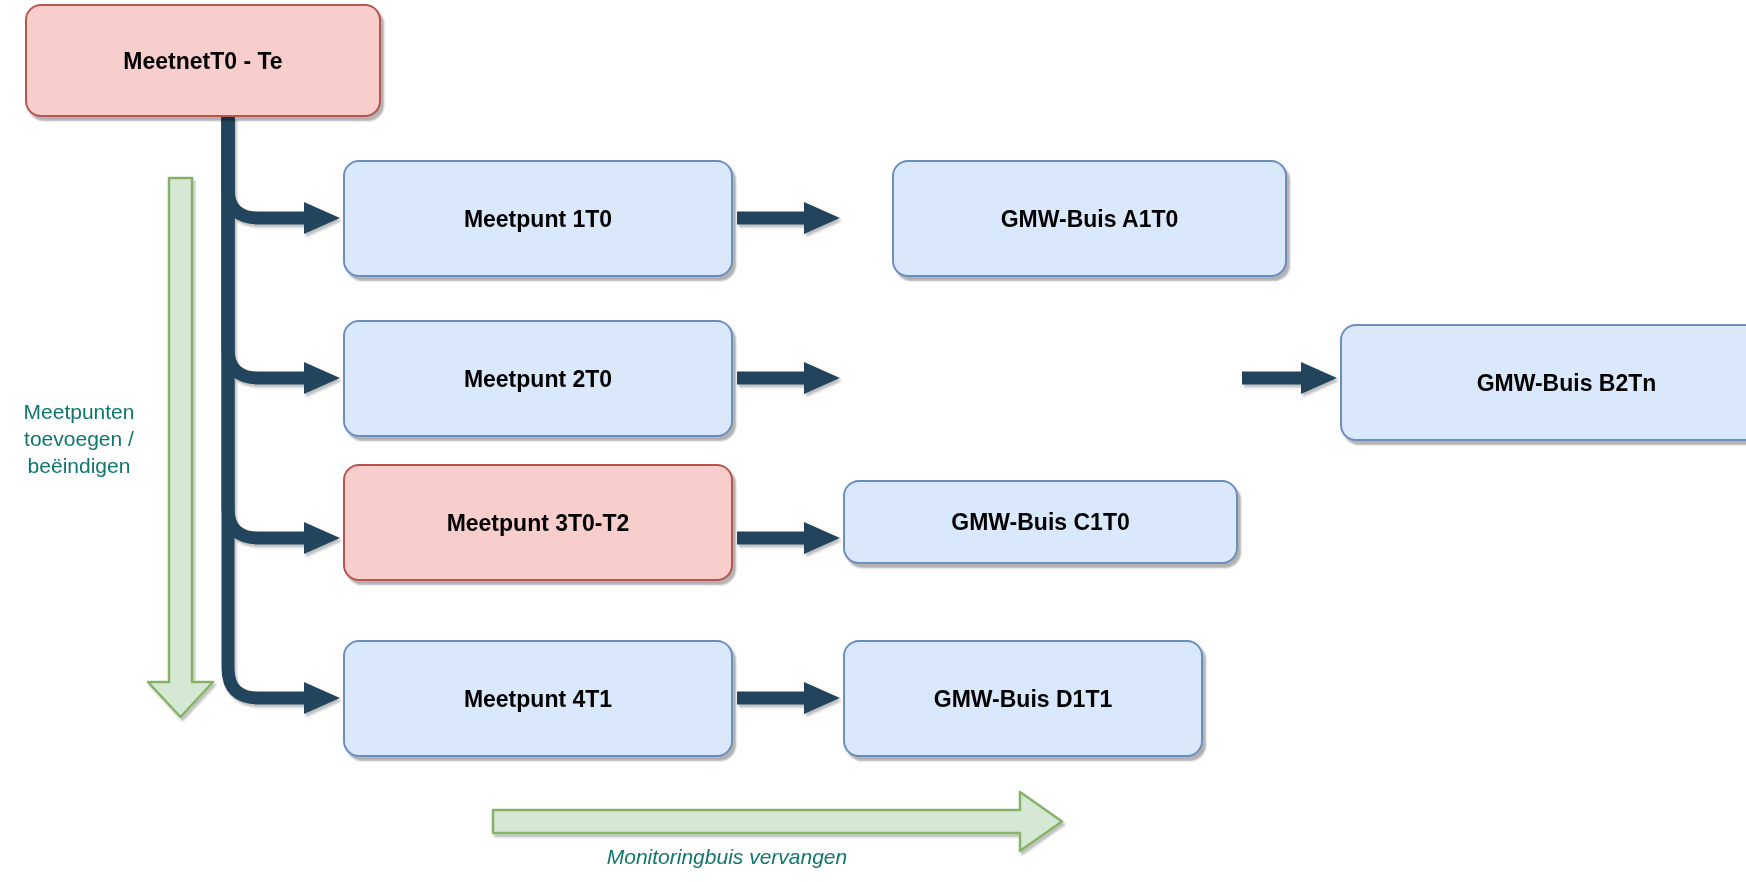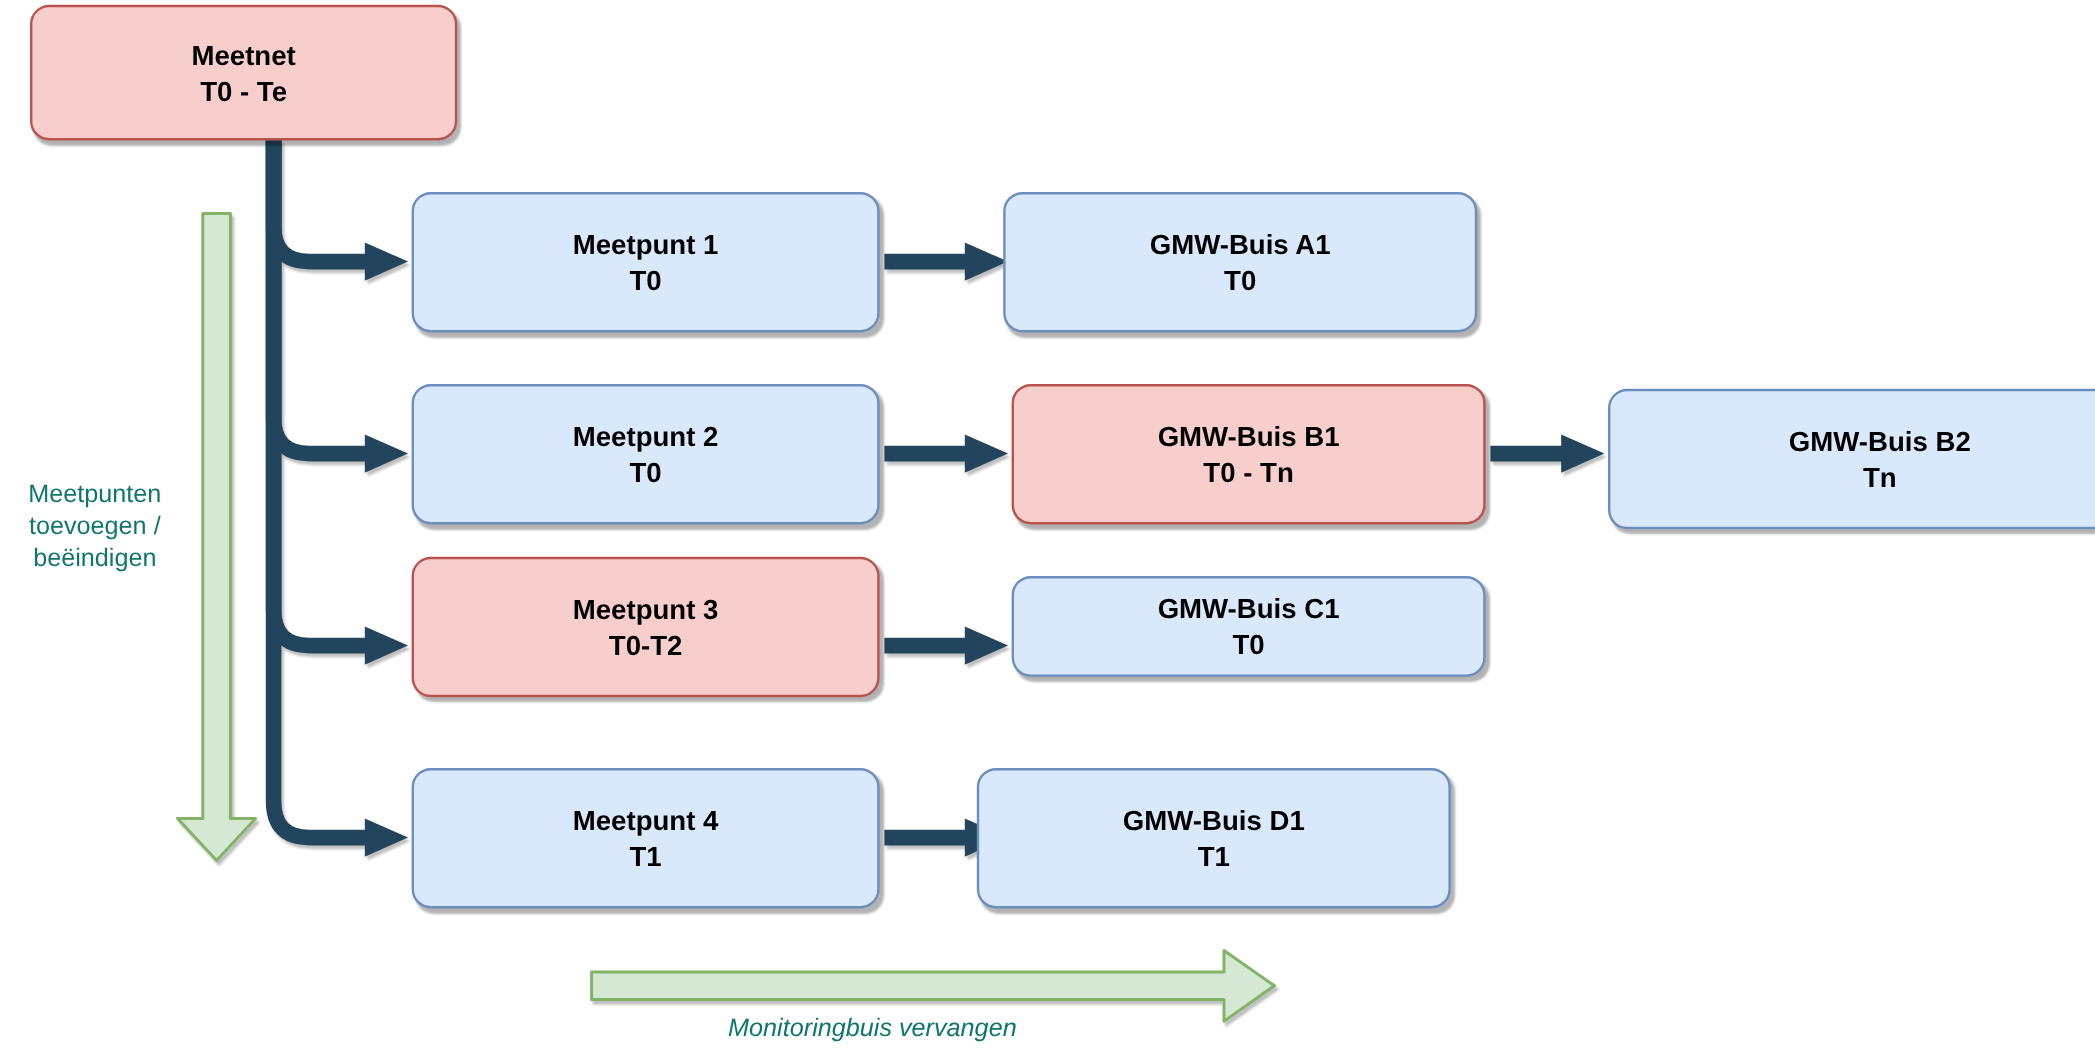--- a/index.html
+++ b/index.html
@@ -5,21 +5,21 @@
   html,body{margin:0;padding:0;background:#ffffff;}
   body{font-family:"Liberation Sans","DejaVu Sans",sans-serif;}
   #canvas{position:relative;width:1746px;height:882px;background:#ffffff;overflow:hidden;}
 
   
   .node{
     position:absolute;
     border-radius:16px;
     border:2px solid #000;
     box-shadow:3px 4px 2px rgba(0,0,0,0.3);
-    display:flex;flex-direction:column;align-items:center;justify-content:center;
+    display:flex;align-items:center;justify-content:center;
     text-align:center;
     box-sizing:border-box;
   }
   .node.blue{background:var(--node-blue-fill);border-color:var(--node-blue-border);text-align:right;}
   .node.red{background:var(--node-red-fill);border-color:var(--node-red-border);}
   .node-label,.node-period{
     font-weight:bold;font-size:23px;line-height:30px;color:#000000;display:block;
   }
 
   
@@ -94,36 +94,32 @@
   <div class="node red" style="left:343px;top:464px;width:390px;height:117px">
     <span class="node-label">Meetpunt 3</span>
     <span class="node-period">T0-T2</span>
   </div>
 
   <div class="node blue" style="left:343px;top:640px;width:390px;height:117px">
     <span class="node-label">Meetpunt 4</span>
     <span class="node-period">T1</span>
   </div>
 
-  <div class="node blue" style="left:836px;top:160px;width:395px;height:117px">
+  <div class="node blue" style="left:892px;top:160px;width:395px;height:117px">
     <span class="node-label">GMW-Buis A1</span>
     <span class="node-period">T0</span>
   </div>
 
-  <div class="node red" style="left:843px;top:320px;width:395px;height:117px">
-    <span class="node-label">GMW-Buis B1</span>
-    <span class="node-period">T0 - Tn</span>
-  </div>
 
   <div class="node blue" style="left:843px;top:480px;width:395px;height:84px">
     <span class="node-label">GMW-Buis C1</span>
     <span class="node-period">T0</span>
   </div>
 
-  <div class="node blue" style="left:814px;top:640px;width:395px;height:117px">
+  <div class="node blue" style="left:843px;top:640px;width:360px;height:117px">
     <span class="node-label">GMW-Buis D1</span>
     <span class="node-period">T1</span>
   </div>
 
   <div class="node blue" style="left:1340px;top:324px;width:453px;height:117px">
     <span class="node-label">GMW-Buis B2</span>
     <span class="node-period">Tn</span>
   </div>
 
   <div id="side-annotation" class="annotation">Meetpunten

